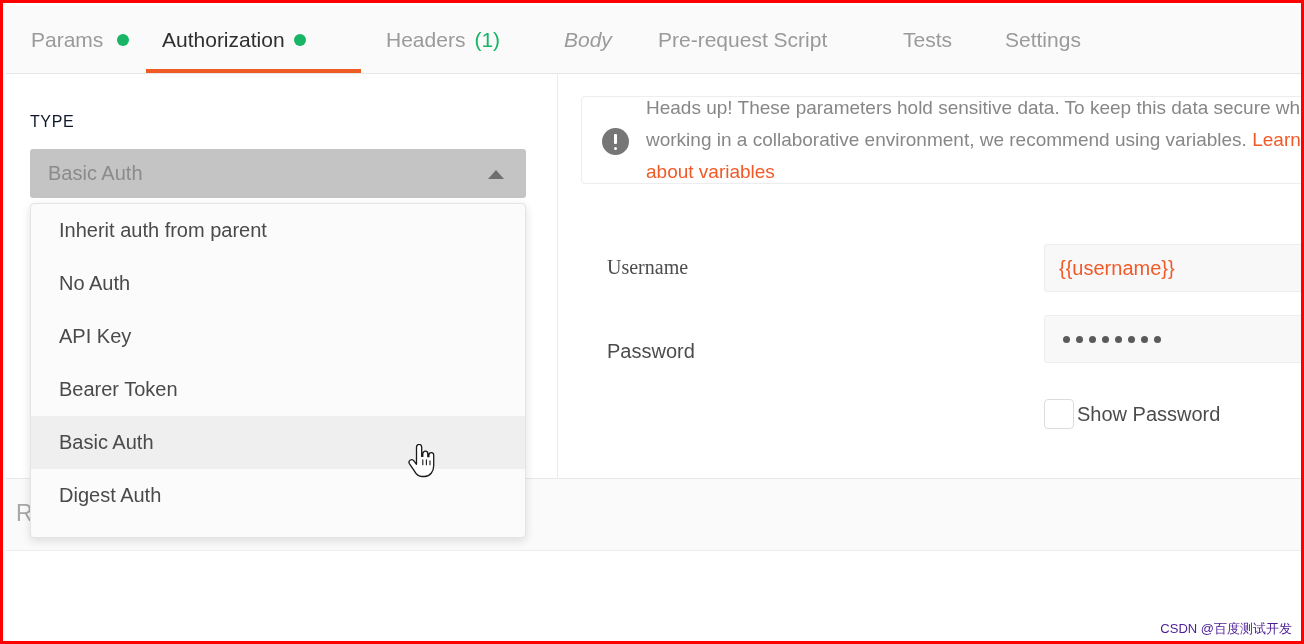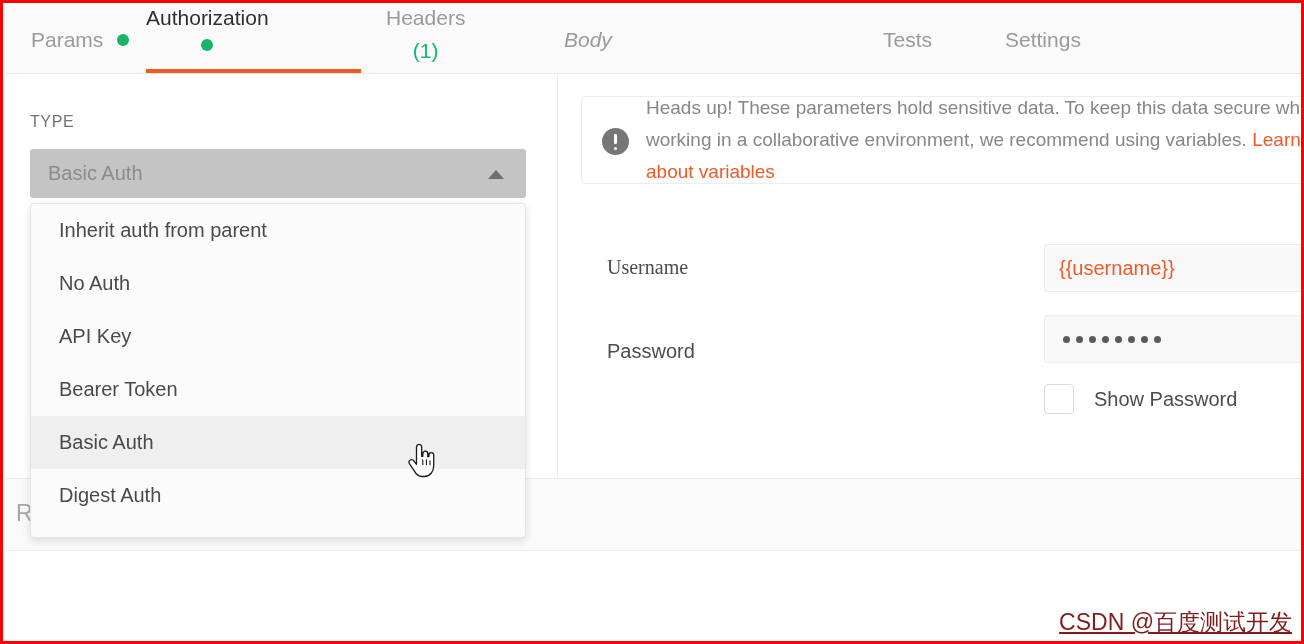--- a/index.html
+++ b/index.html
@@ -79,21 +79,21 @@
     background: #ffffff;
     border-right: 1px solid #ececec;
     box-sizing: border-box;
   }
   .type-label {
     position: absolute;
     left: 24px;
     top: 39px;
     font-size: 16px;
     letter-spacing: 0.6px;
-    color: #737373;
+    color: #0f172a;
   }
   .select-button {
     position: absolute;
     left: 24px;
     top: 75px;
     width: 496px;
     height: 49px;
     background: #c4c4c4;
     border-radius: 3px;
     display: flex;
@@ -243,24 +243,24 @@
   .pw-dots i {
     width: 7px;
     height: 7px;
     border-radius: 50%;
     background: #5a5a5a;
     display: block;
   }
   .showpw-row {
     position: absolute;
     left: 485px;
-    top: 310px;
-    display: flex;
-    align-items: center;
-    gap: 20px;
+    top: 325px;
+    display: flex;
+    align-items: center;
+    gap: 3px;
     cursor: pointer;
     justify-content: center;
   }
   .checkbox {
     width: 30px;
     height: 30px;
     border: 1px solid #dcdcdc;
     border-radius: 4px;
     background: #ffffff;
     box-sizing: border-box;
@@ -302,24 +302,23 @@
     left: 0;
     top: 545px;
     width: 1298px;
     height: 93px;
     background: #ffffff;
   }
   .watermark {
     position: absolute;
     right: 12px;
     bottom: 6px;
-    font-size: 23px;
-    color: #7f1d1d;
+    font-size: 13px;
+    color: #4c1d95;
     white-space: nowrap;
-    text-decoration: underline;
   }
 
   
   .cursor {
     position: absolute;
     left: 402px;
     top: 438px;
     width: 28px;
     height: 34px;
     z-index: 90;
@@ -332,36 +331,39 @@
 <div id="app">
   <div class="inner">
 
     <div class="tabbar">
 
       <div class="tab" style="left:25px;gap:14px;">
         <span>Params</span>
         <span class="dot"></span>
       </div>
 
-      <div class="tab active" style="left:140px;flex-direction:column;">
+      <div class="tab active" style="left:156px;">
         <span>Authorization</span>
         <span class="dot"></span>
       </div>
 
-      <div class="tab" style="left:380px;flex-direction:column;">
+      <div class="tab" style="left:380px;">
         <span>Headers</span>
         <span class="count">(1)</span>
       </div>
 
       <div class="tab" style="left:558px;font-style:italic;">
         <span>Body</span>
       </div>
 
-
-      <div class="tab" style="left:877px;justify-content:center;">
+      <div class="tab" style="left:652px;">
+        <span>Pre-request Script</span>
+      </div>
+
+      <div class="tab" style="left:897px;justify-content:center;">
         <span>Tests</span>
       </div>
 
       <div class="tab" style="left:999px;">
         <span>Settings</span>
       </div>
 
       <div class="tab-underline" style="left:140px; width:215px;"></div>
     </div>
 

